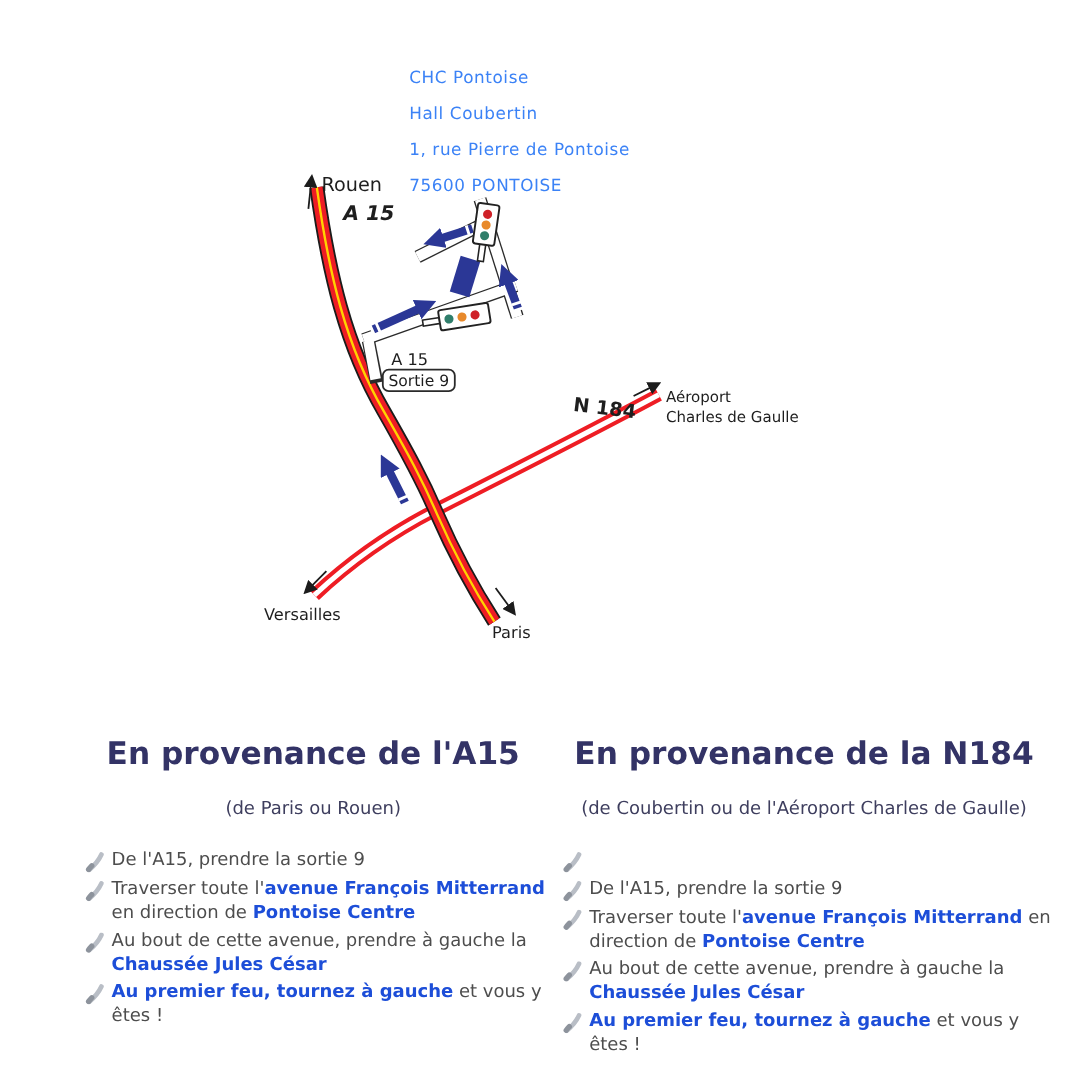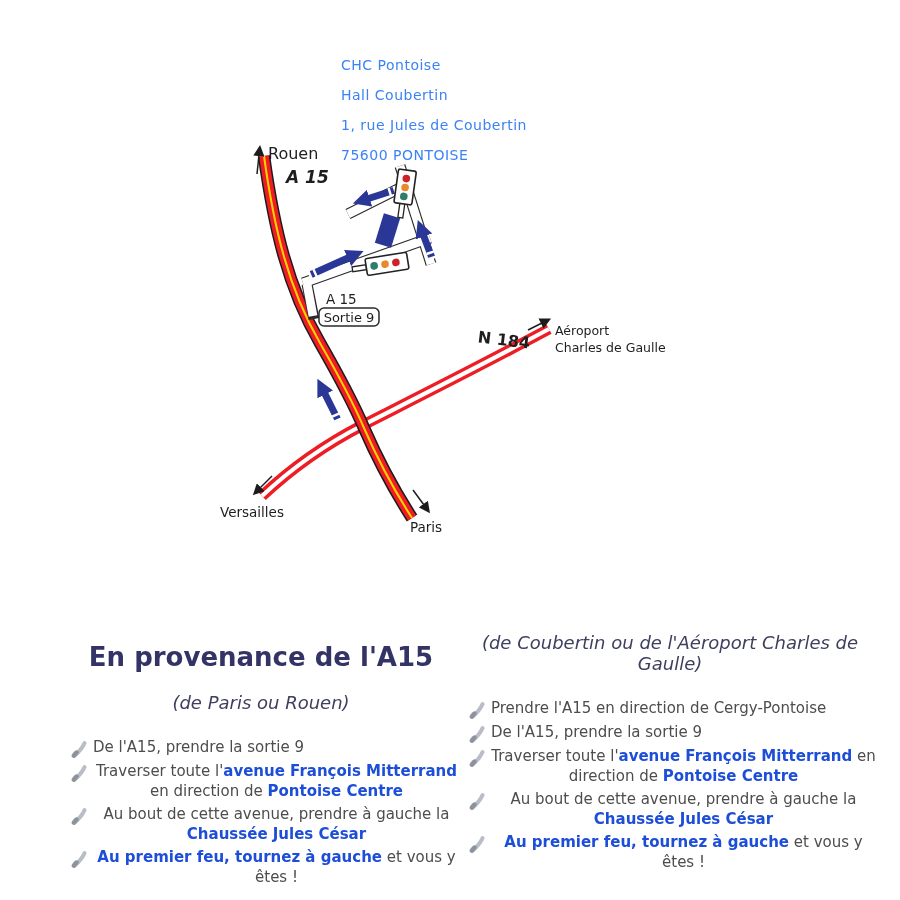--- a/index.html
+++ b/index.html
@@ -29,46 +29,46 @@
   .tl-pole{fill:#ffffff;stroke:#222222;stroke-width:1.3;}
   .c-red{fill:var(--light-red);}
   .c-org{fill:var(--light-orange);}
   .c-grn{fill:var(--light-green);}
   .fill-blue{fill:var(--route-blue);}
   .maplbl{fill:#1e1e1e;font-family:"DejaVu Sans", sans-serif;}
   .sortie-box{fill:#ffffff;stroke:#2a2a2a;stroke-width:1.5;}
   
   .directions{position:absolute;left:0;top:613px;width:900px;display:flex;}
   .dir-col{box-sizing:border-box;}
-  .col-a15{margin-left:62px;width:398px;margin-top:28px;}
+  .col-a15{margin-left:62px;width:398px;}
   .col-n184{margin-left:0px;width:420px;}
   .dir-col h2{
     margin:0;font-size:26px;line-height:32px;text-align:center;
     color:var(--heading);font-weight:bold;
   }
   .subtitle{
-    margin:19px 0 0 0;text-align:center;font-style:italic;
-    font-size:18px;color:#3e3e5e;
+    margin:19px 0 0 0;text-align:center;
+    font-size:15px;color:#3e3e5e;
   }
   .dir-items{list-style:none;margin:25px 0 0 0;padding:0 0 0 8px;}
-  .dir-items li{display:flex;align-items:flex-start;margin:0 0 4px 0;text-align:center;}
+  .dir-items li{display:flex;align-items:flex-start;margin:0 0 4px 0;}
   .bullet{flex:0 0 18px;margin:3px 5px 0 0;}
   .step-text{
     display:block;max-width:385px;
     font-size:15px;line-height:19.5px;color:var(--body-text);
   }
   .step-text b{font-weight:bold;color:#1d4ed8;}
 </style>
 </head>
 <body>
 
 <div class="addr">
   <div>CHC Pontoise</div>
   <div>Hall Coubertin</div>
-  <div>1, rue Jules de Coubertin</div>
+  <div>1, rue Pierre de Pontoise</div>
   <div>75600 PONTOISE</div>
 </div>
 
 <svg class="map" viewBox="0 0 520 410">
   <defs>
     <marker id="mh-blue" viewBox="0 0 10 10" refX="1.5" refY="5" markerWidth="2.5" markerHeight="2.5" orient="auto" markerUnits="strokeWidth">
         <path d="M0,0 L10,5 L0,10 Z" class="fill-blue"></path>
       </marker>
     <marker id="mh-black" viewBox="0 0 10 10" refX="1" refY="5" markerWidth="7.5" markerHeight="7.5" orient="auto" markerUnits="strokeWidth">
         <path d="M0,0 L10,5 L0,10 Z" fill="#1c1c1c"></path>
@@ -183,28 +183,28 @@
         <li>
           <svg class="bullet" viewBox="0 0 20 20" width="17" height="17">
             <path d="M16.5,2.5 C14,8 10.5,12.5 4.5,17.5" fill="none" stroke="#b9bec6" stroke-width="4.6" stroke-linecap="round"></path>
             <path d="M7,13.5 C5.6,15 4.8,15.8 3.9,17.2" fill="none" stroke="#8d939c" stroke-width="5.2" stroke-linecap="round"></path>
           </svg>
           <span class="step-text"><b>Au premier feu, tournez à gauche</b><span> et vous y êtes !</span></span>
         </li>
       </ul>
   </section>
   <section class="dir-col col-n184">
+    <h2>En provenance de la N184</h2>
     <p class="subtitle">(de Coubertin ou de l'Aéroport Charles de Gaulle)</p>
     <ul class="dir-items">
         <li>
           <svg class="bullet" viewBox="0 0 20 20" width="17" height="17">
             <path d="M16.5,2.5 C14,8 10.5,12.5 4.5,17.5" fill="none" stroke="#b9bec6" stroke-width="4.6" stroke-linecap="round"></path>
             <path d="M7,13.5 C5.6,15 4.8,15.8 3.9,17.2" fill="none" stroke="#8d939c" stroke-width="5.2" stroke-linecap="round"></path>
           </svg>
-          <span class="step-text"><span>Prendre l'A15 en direction de Cergy-Pontoise</span></span>
         </li>
         <li>
           <svg class="bullet" viewBox="0 0 20 20" width="17" height="17">
             <path d="M16.5,2.5 C14,8 10.5,12.5 4.5,17.5" fill="none" stroke="#b9bec6" stroke-width="4.6" stroke-linecap="round"></path>
             <path d="M7,13.5 C5.6,15 4.8,15.8 3.9,17.2" fill="none" stroke="#8d939c" stroke-width="5.2" stroke-linecap="round"></path>
           </svg>
           <span class="step-text"><span>De l'A15, prendre la sortie 9</span></span>
         </li>
         <li>
           <svg class="bullet" viewBox="0 0 20 20" width="17" height="17">

